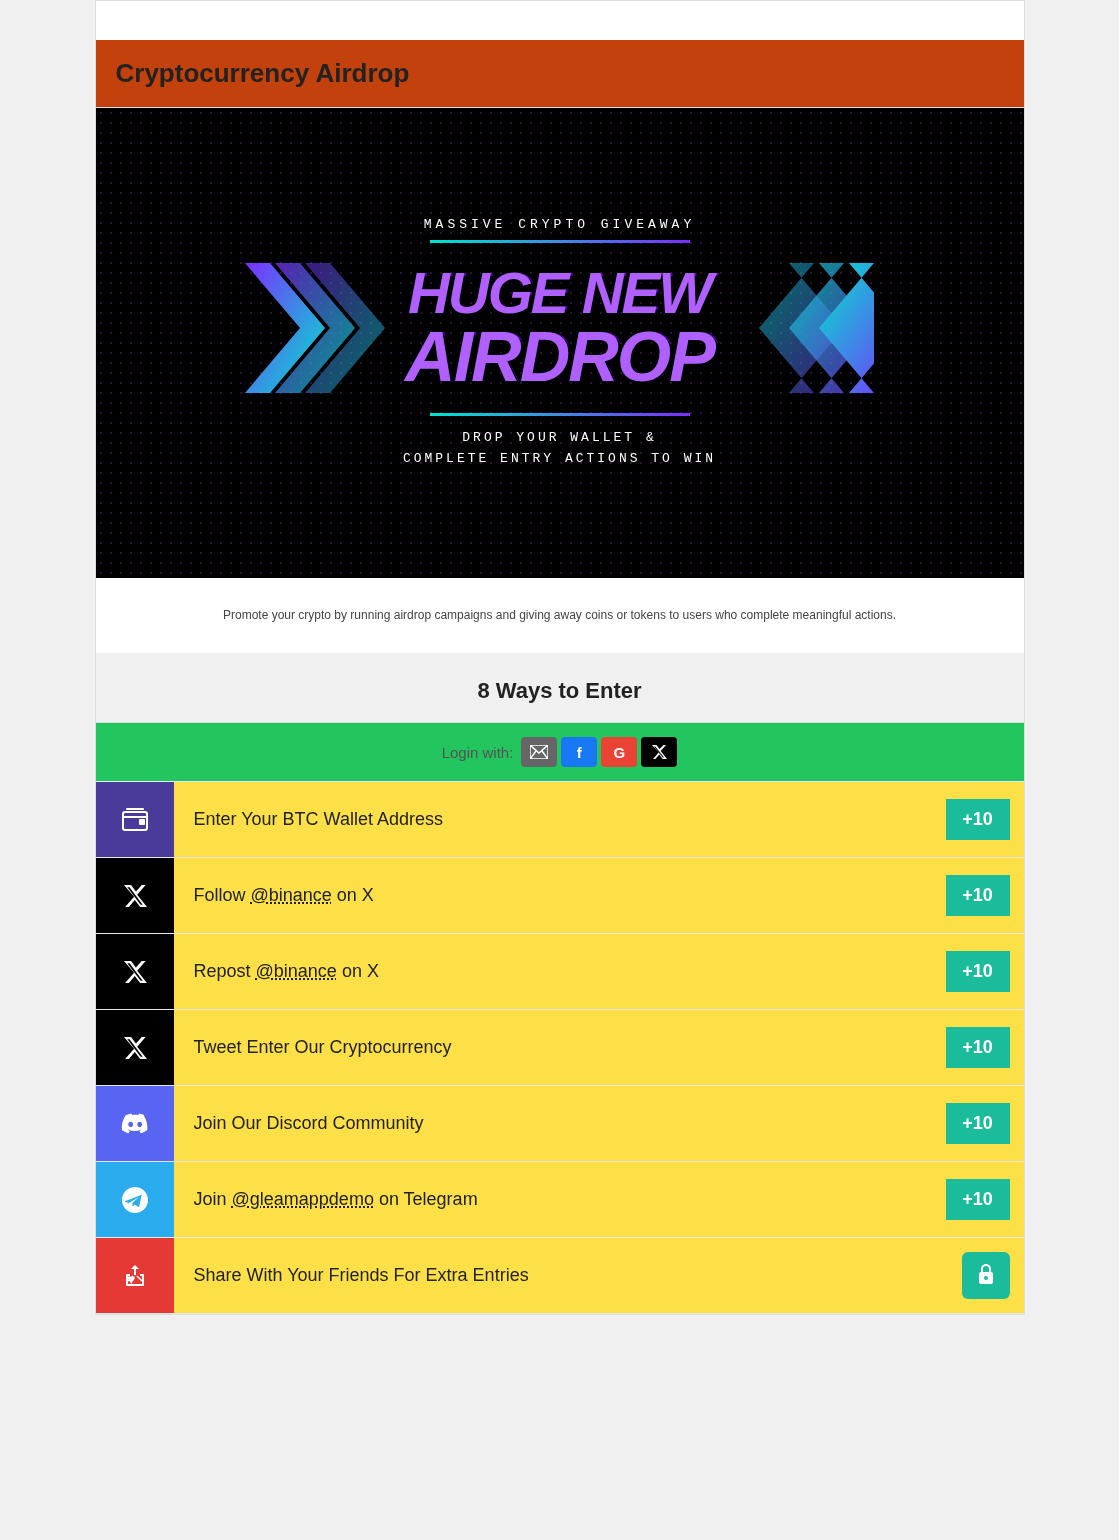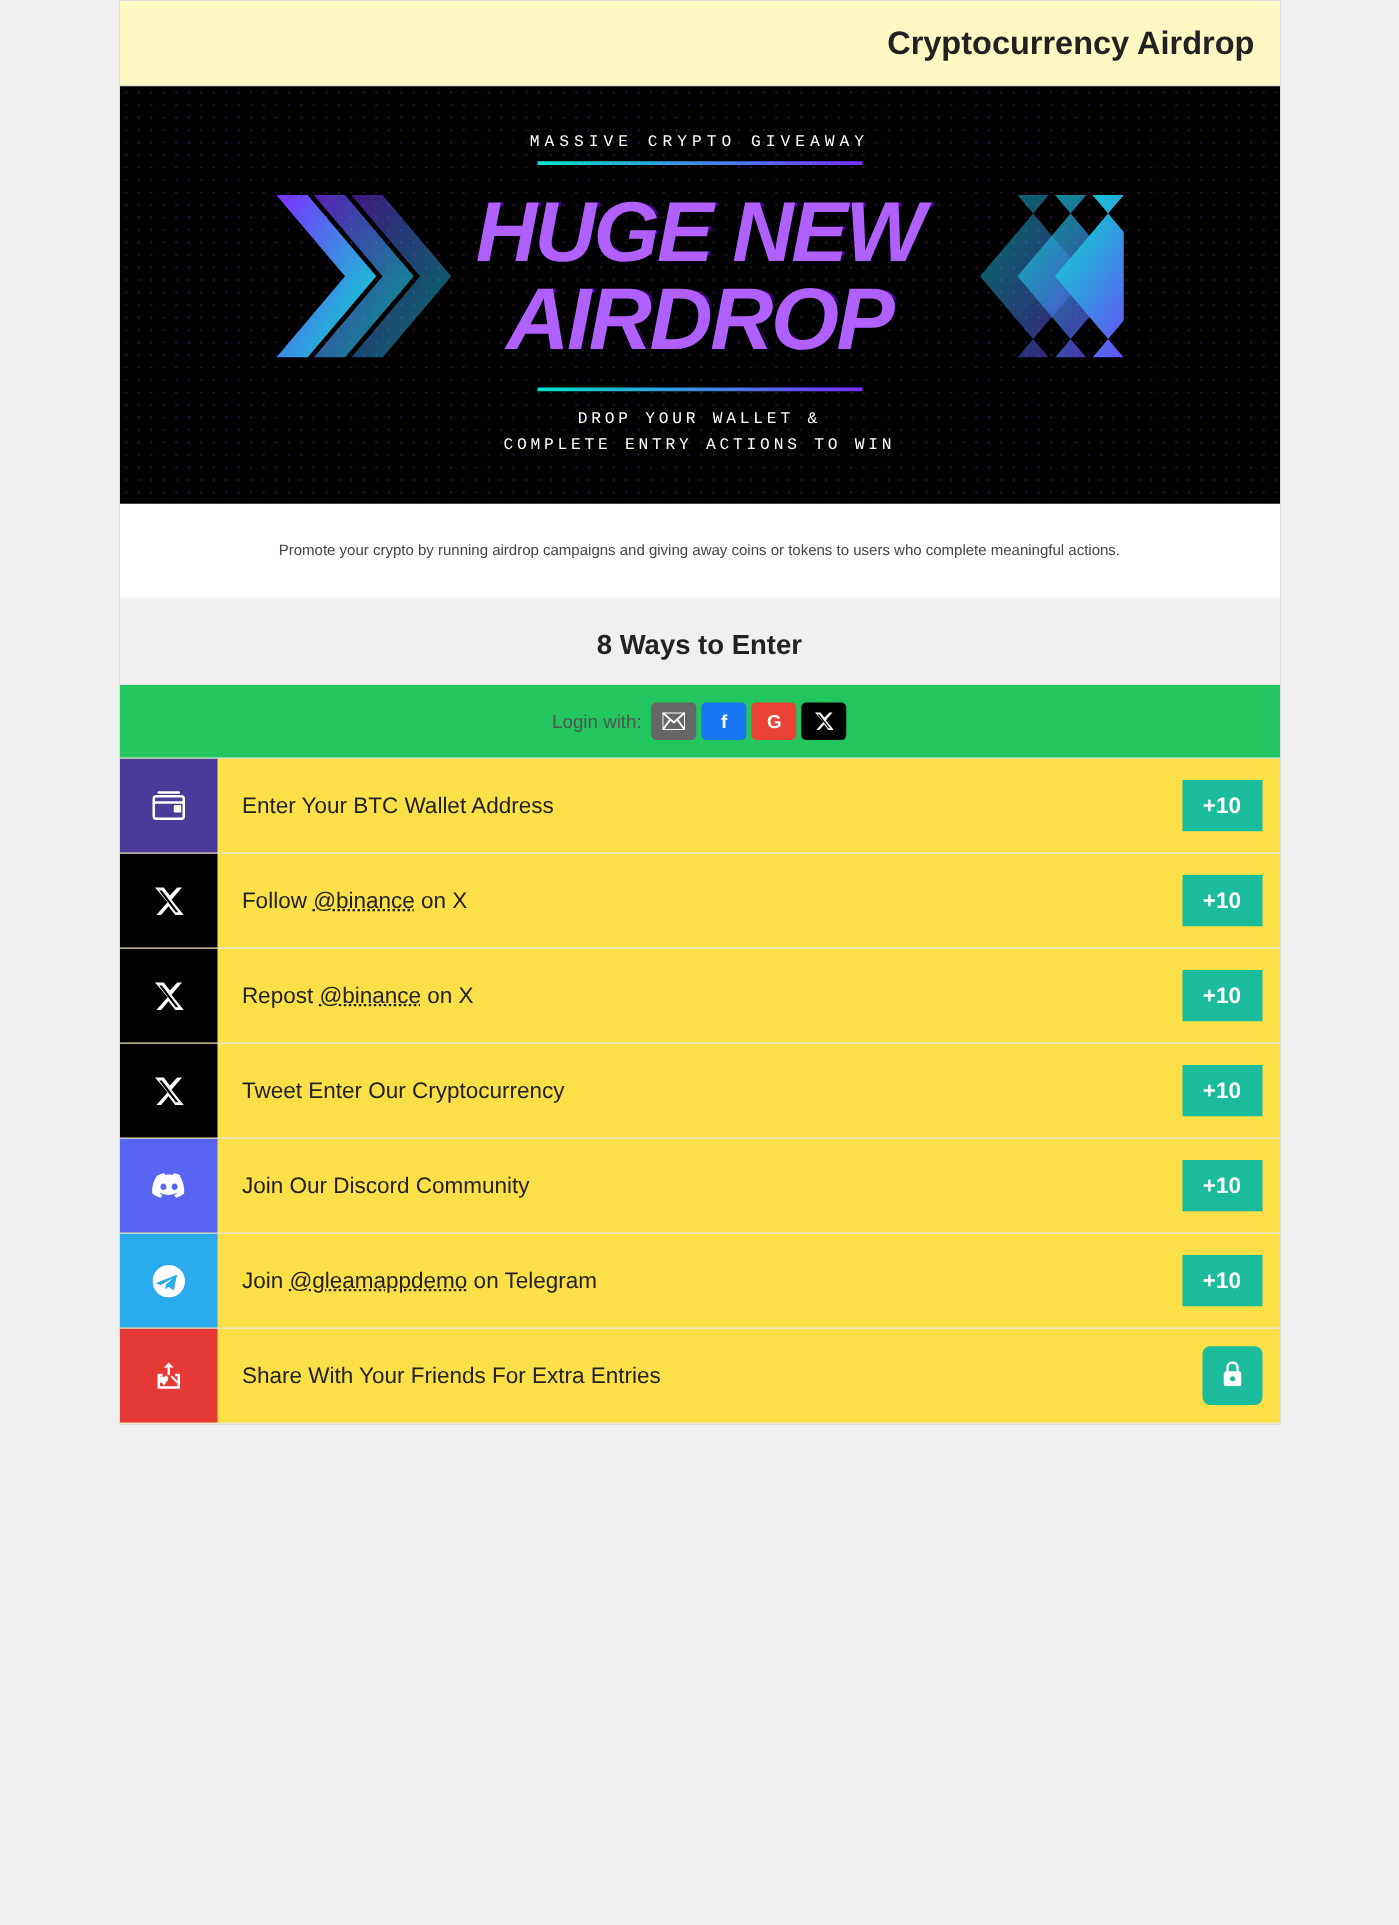--- a/index.html
+++ b/index.html
@@ -12,36 +12,37 @@
 
     .page-wrapper {
       width: 930px;
       margin: 0 auto;
       background: #fff;
       border: 1px solid #ddd;
     }
 
     
     .page-header {
-      background: #fef9c3;
+      background: #c2410c;
       border-bottom: 1px solid #ddd;
       padding: 18px 20px;
-      text-align: right;
+      text-align: left;
+      margin-top: 39px;
     }
     .page-title {
       font-size: 26px;
       font-weight: 700;
       color: #222;
     }
 
     
     .hero-banner {
       background: #000;
       width: 100%;
-      height: 334px;
+      height: 470px;
       position: relative;
       overflow: hidden;
       display: flex;
       flex-direction: column;
       align-items: flex-end;
       justify-content: center;
     }
 
     
     .hero-banner::before {
@@ -95,21 +96,21 @@
     .chevron-group {
       display: flex;
     }
 
     .hero-main-text {
       text-align: center;
       max-width: 420px;
     }
 
     .hero-huge-new {
-      font-size: 68px;
+      font-size: 58px;
       font-weight: 900;
       font-style: italic;
       color: #b060ff;
       text-shadow: 3px 3px 0 #000, -1px -1px 0 #000, 2px 0 0 #5500aa;
       line-height: 1;
       font-family: Impact, 'Arial Black', sans-serif;
       letter-spacing: -2px;
     }
 
     .hero-airdrop {

